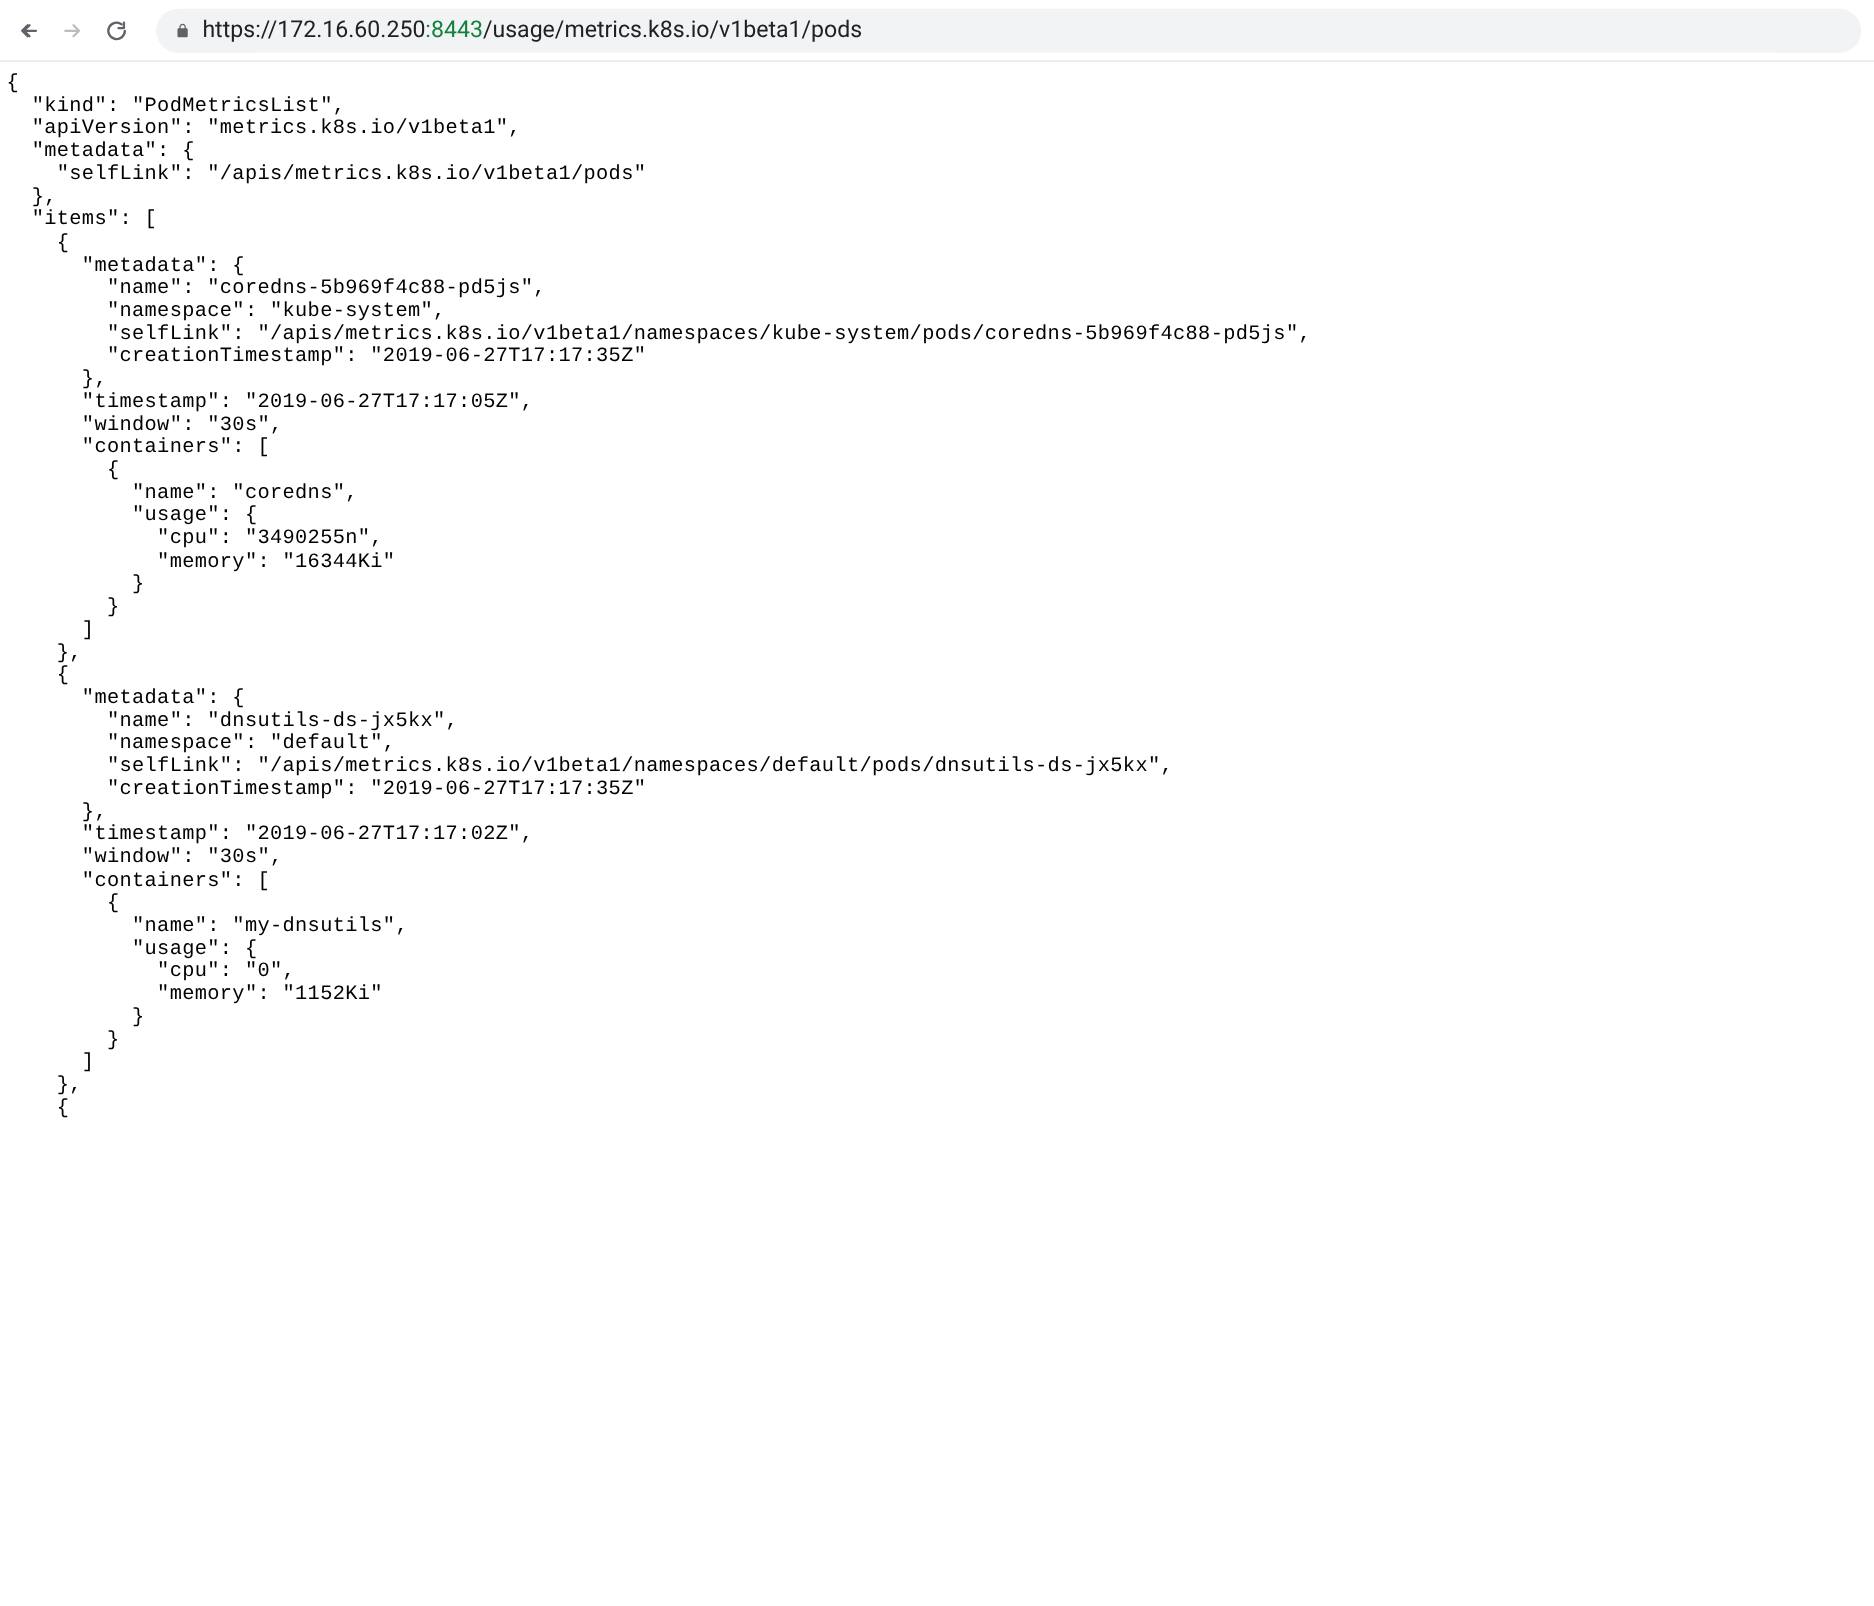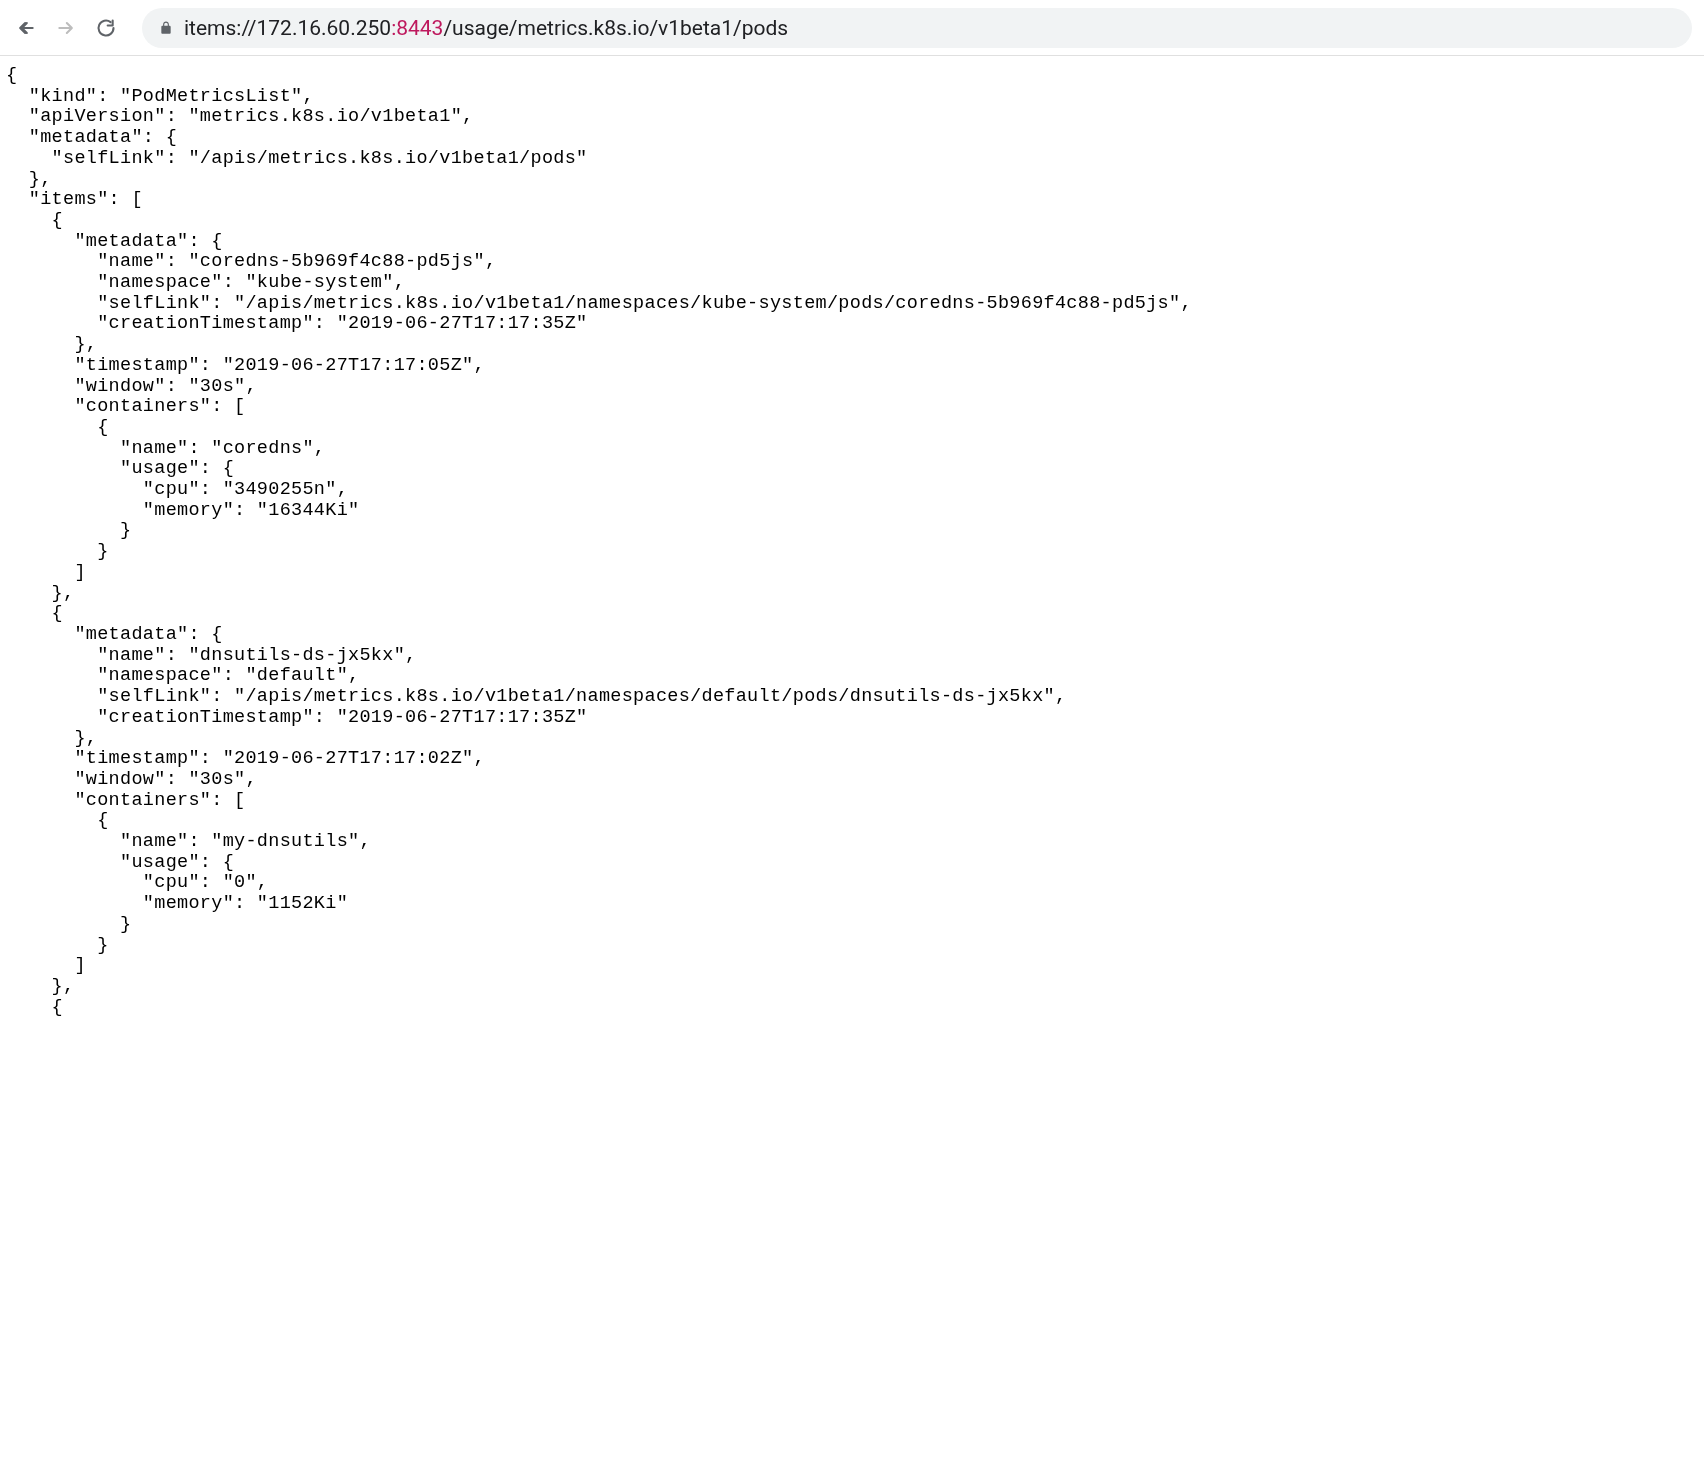--- a/index.html
+++ b/index.html
@@ -60,21 +60,21 @@
     .lock-icon svg {
       width: 14px;
       height: 14px;
     }
     .url-text {
       font-size: 21px;
       color: #202124;
       font-family: -apple-system, BlinkMacSystemFont, "Segoe UI", Roboto, sans-serif;
     }
     .url-port {
-      color: #be185d;
+      color: #15803d;
     }
     .content {
       padding: 10px 6px;
     }
     pre {
       font-family: Menlo, Monaco, "Courier New", monospace;
       font-size: 18.5px;
       line-height: 20.7px;
       white-space: pre;
       color: #000;
@@ -104,21 +104,21 @@
       <polyline points="20 3 20 9 14 9"></polyline>
     </svg>
   </div>
   <div class="address-bar">
     <span class="lock-icon">
       <svg viewBox="0 0 24 24" fill="currentColor">
         <path d="M18 8h-1V6c0-2.76-2.24-5-5-5S7 3.24 7 6v2H6c-1.1 0-2 .9-2 2v10c0 1.1.9 2 2 2h12c1.1 0 2-.9 2-2V10c0-1.1-.9-2-2-2zM9 6c0-1.66 1.34-3 3-3s3 1.34 3 3v2H9V6z"></path>
       </svg>
     </span>
     <span class="url-text">
-      <span>items://172.16.60.250</span><span class="url-port">:8443</span><span>/usage/metrics.k8s.io/v1beta1/pods</span>
+      <span>https://172.16.60.250</span><span class="url-port">:8443</span><span>/usage/metrics.k8s.io/v1beta1/pods</span>
     </span>
   </div>
 </div>
 
 <div class="content">
   <pre id="json-output">{
   "kind": "PodMetricsList",
   "apiVersion": "metrics.k8s.io/v1beta1",
   "metadata": {
     "selfLink": "/apis/metrics.k8s.io/v1beta1/pods"

